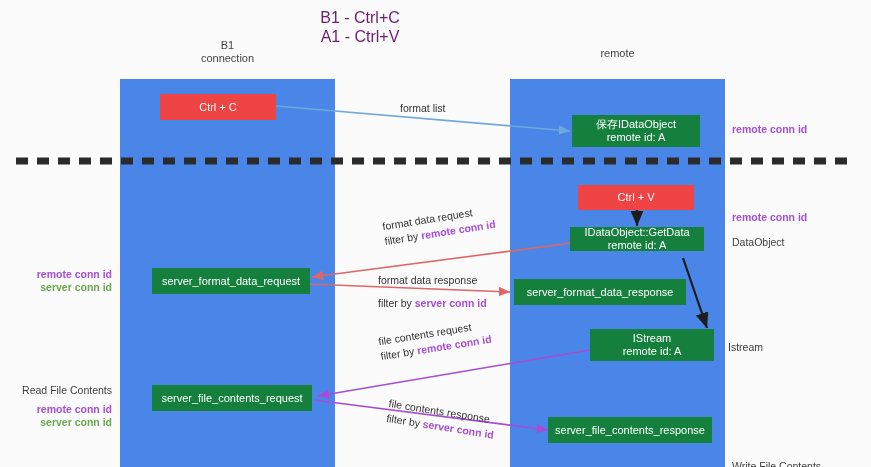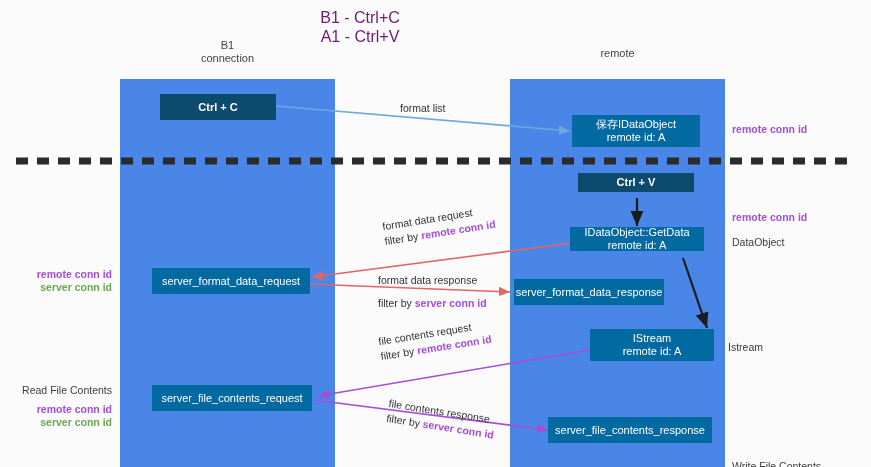--- a/index.html
+++ b/index.html
@@ -55,22 +55,22 @@
     display: flex;
     flex-direction: column;
     align-items: center;
     justify-content: center;
     color: #ffffff;
     font-size: 11px;
     line-height: 13px;
     text-align: center;
     padding: 2px 4px;
   }
-  .box.green { background: #0c4a6e; font-weight: bold; }
-  .box.orange { background: #0369a1; }
+  .box.green { background: #ef4444; }
+  .box.orange { background: #15803d; }
 
   
   .side-label {
     position: absolute;
     font-size: 10.5px;
     line-height: 13px;
     color: #3d3d3d;
     white-space: nowrap;
   }
   .side-label.right { text-align: left; }
@@ -155,34 +155,34 @@
 
   <div class="box green" style="left:160px; top:94px; width:116px; height:26px;">
     <span>Ctrl + C</span>
   </div>
 
   <div class="box orange" style="left:572px; top:115px; width:128px; height:32px;">
     <span>保存IDataObject</span>
     <span>remote id: A</span>
   </div>
 
-  <div class="box green" style="left:578px; top:173px; width:116px; height:19px;">
+  <div class="box green" style="left:578px; top:185px; width:116px; height:25px;">
     <span>Ctrl + V</span>
   </div>
 
   <div class="box orange" style="left:570px; top:227px; width:134px; height:24px;justify-content:center;">
     <span>IDataObject::GetData</span>
     <span>remote id: A</span>
   </div>
 
   <div class="box orange" style="left:152px; top:268px; width:158px; height:26px;">
     <span>server_format_data_request</span>
   </div>
 
-  <div class="box orange" style="left:514px; top:279px; width:150px; height:26px;">
+  <div class="box orange" style="left:514px; top:279px; width:172px; height:26px;">
     <span>server_format_data_response</span>
   </div>
 
   <div class="box orange" style="left:590px; top:329px; width:124px; height:32px;">
     <span>IStream</span>
     <span>remote id: A</span>
   </div>
 
   <div class="box orange" style="left:152px; top:385px; width:160px; height:26px;">
     <span>server_file_contents_request</span>

